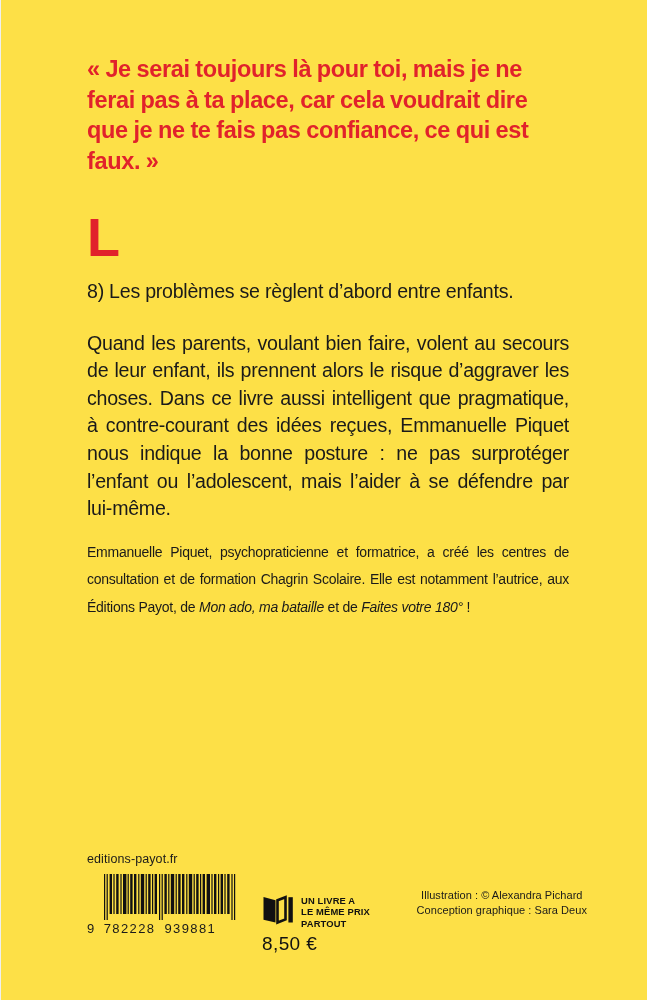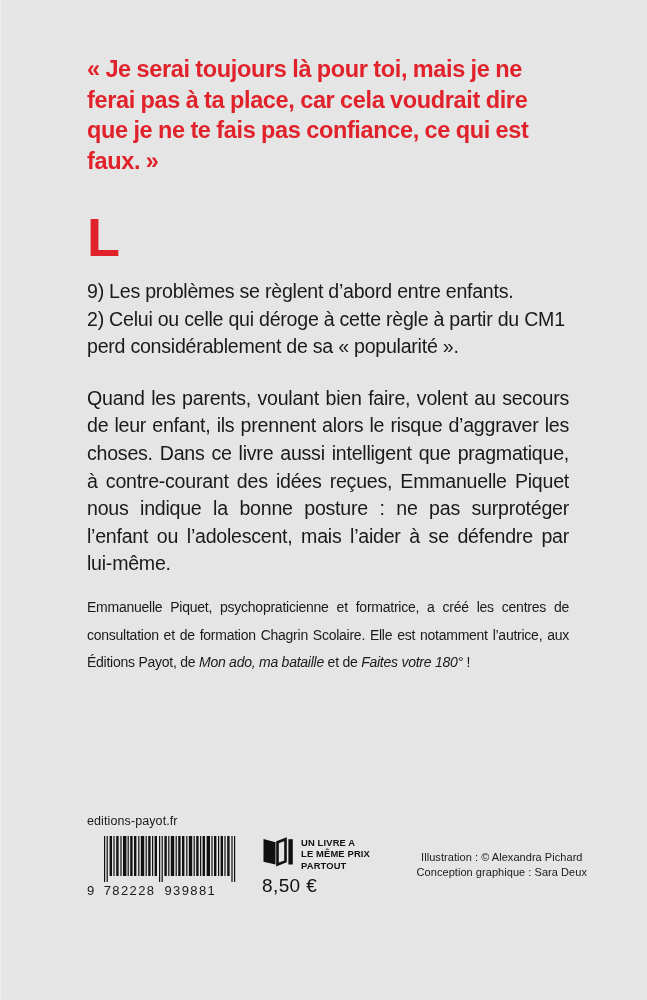--- a/index.html
+++ b/index.html
@@ -13,21 +13,21 @@
     position: relative;
     overflow: hidden;
     font-family: "Liberation Sans", sans-serif;
     color: #1a1a1a;
     -webkit-font-smoothing: antialiased;
   }
 
   .page {
     position: absolute;
     inset: 0;
-    background: #e5e5e5;
+    background: #fde047;
     border-left: 1px solid #efefef;
     box-sizing: border-box;
   }
 
   .content {
     position: absolute;
     left: 86px;
     top: 54px;
     width: 482px;
   }
@@ -87,21 +87,21 @@
     margin: 16px 0 0 0;
     text-align: justify;
     text-justify: inter-word;
   }
   em { font-style: italic; }
 
   
   .footer {
     position: absolute;
     left: 86px;
-    top: 814px;
+    top: 852px;
     width: 500px;
   }
   .site {
     font-size: 12.5px;
     letter-spacing: 0.1px;
     color: #1a1a1a;
     margin-bottom: 8px;
   }
 
   .footer-row {
@@ -134,20 +134,21 @@
 
   
   .price-block {
     margin-left: 26px;
     width: 150px;
   }
   .price-top {
     display: flex;
     align-items: flex-start;
     gap: 7px;
+    margin-top: 20px;
   }
   .book-icon { flex: 0 0 auto; margin-top: 1px; }
   .price-label {
     font-family: "Liberation Sans", sans-serif;
     font-weight: bold;
     font-size: 9.4px;
     line-height: 11.4px;
     letter-spacing: 0.15px;
     color: #111;
     padding-top: 1px;
@@ -178,22 +179,21 @@
 
   <div class="content">
 
     <p class="pullquote">« Je serai toujours là pour toi, mais je ne ferai pas à ta place, car cela voudrait dire que je ne te fais pas confiance, ce qui est faux. »</p>
 
     <p class="intro-line">
       <span class="dropcap">L</span>
     </p>
 
     <div class="rules">
-      <div>9) Les problèmes se règlent d’abord entre enfants.</div>
-      <div>2) Celui ou celle qui déroge à cette règle à partir du CM1 perd considérablement de sa « popularité ».</div>
+      <div>8) Les problèmes se règlent d’abord entre enfants.</div>
     </div>
 
     <p class="body-block">Quand les parents, voulant bien faire, volent au secours de leur enfant, ils prennent alors le risque d’aggraver les choses. Dans ce livre aussi intelligent que pragmatique, à contre-courant des idées reçues, Emmanuelle Piquet nous indique la bonne posture : ne pas surprotéger l’enfant ou l’adolescent, mais l’aider à se défendre par lui-même.</p>
 
     <p class="bio">
       <span>Emmanuelle Piquet, psychopraticienne et formatrice, a créé les centres de consultation et de formation Chagrin Scolaire. Elle est notamment l’autrice, aux Éditions Payot, de </span><em>Mon ado, ma bataille</em><span> et de </span><em>Faites votre 180°</em><span> !</span>
     </p>
 
   </div>
 

